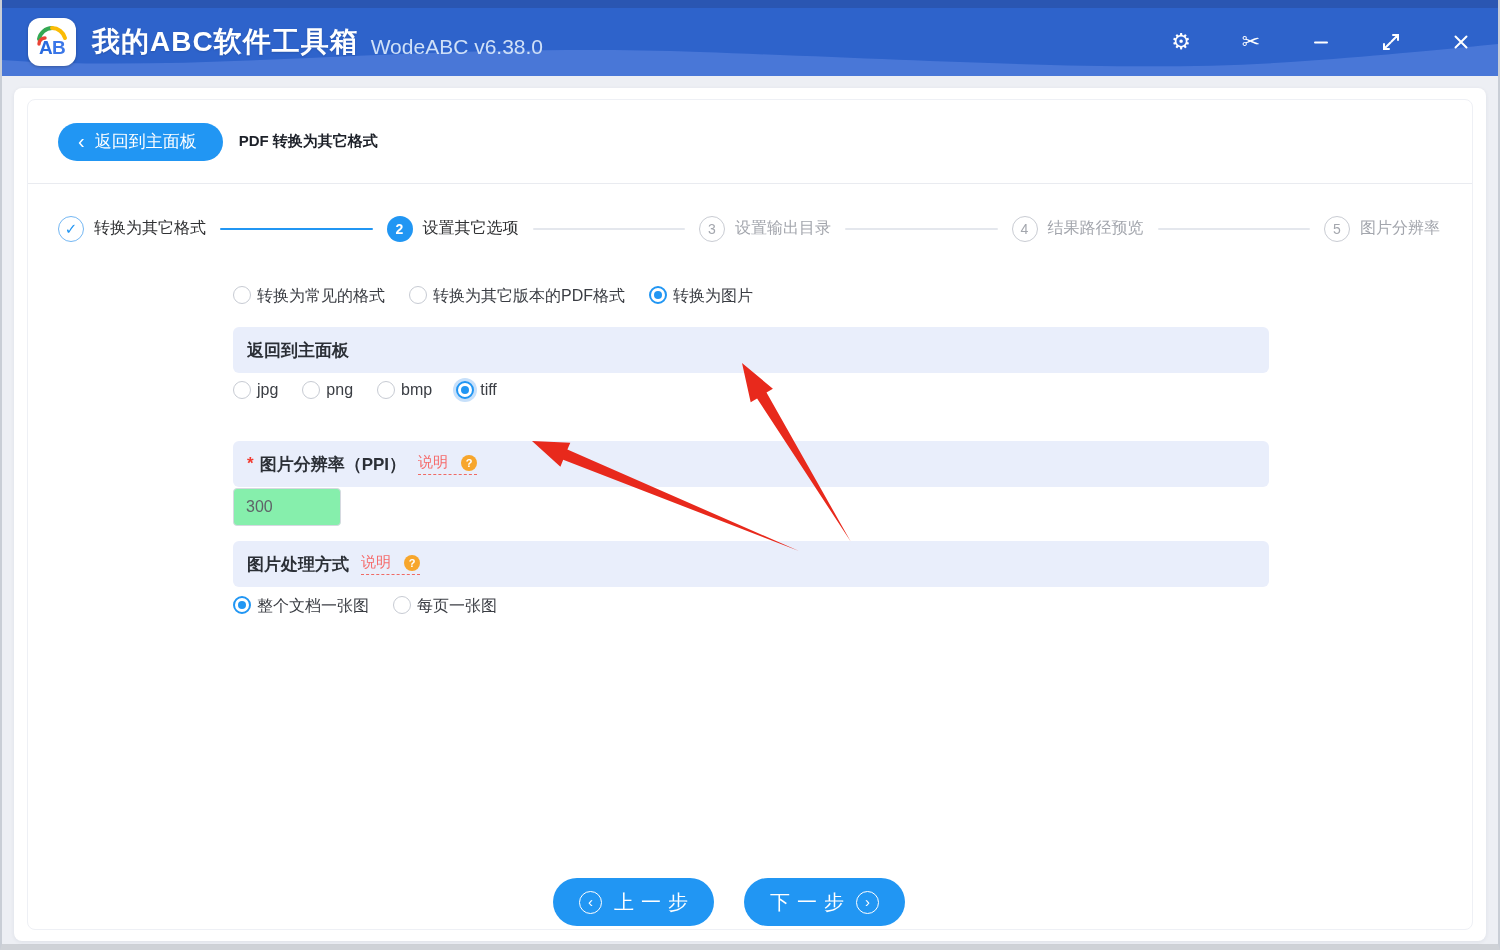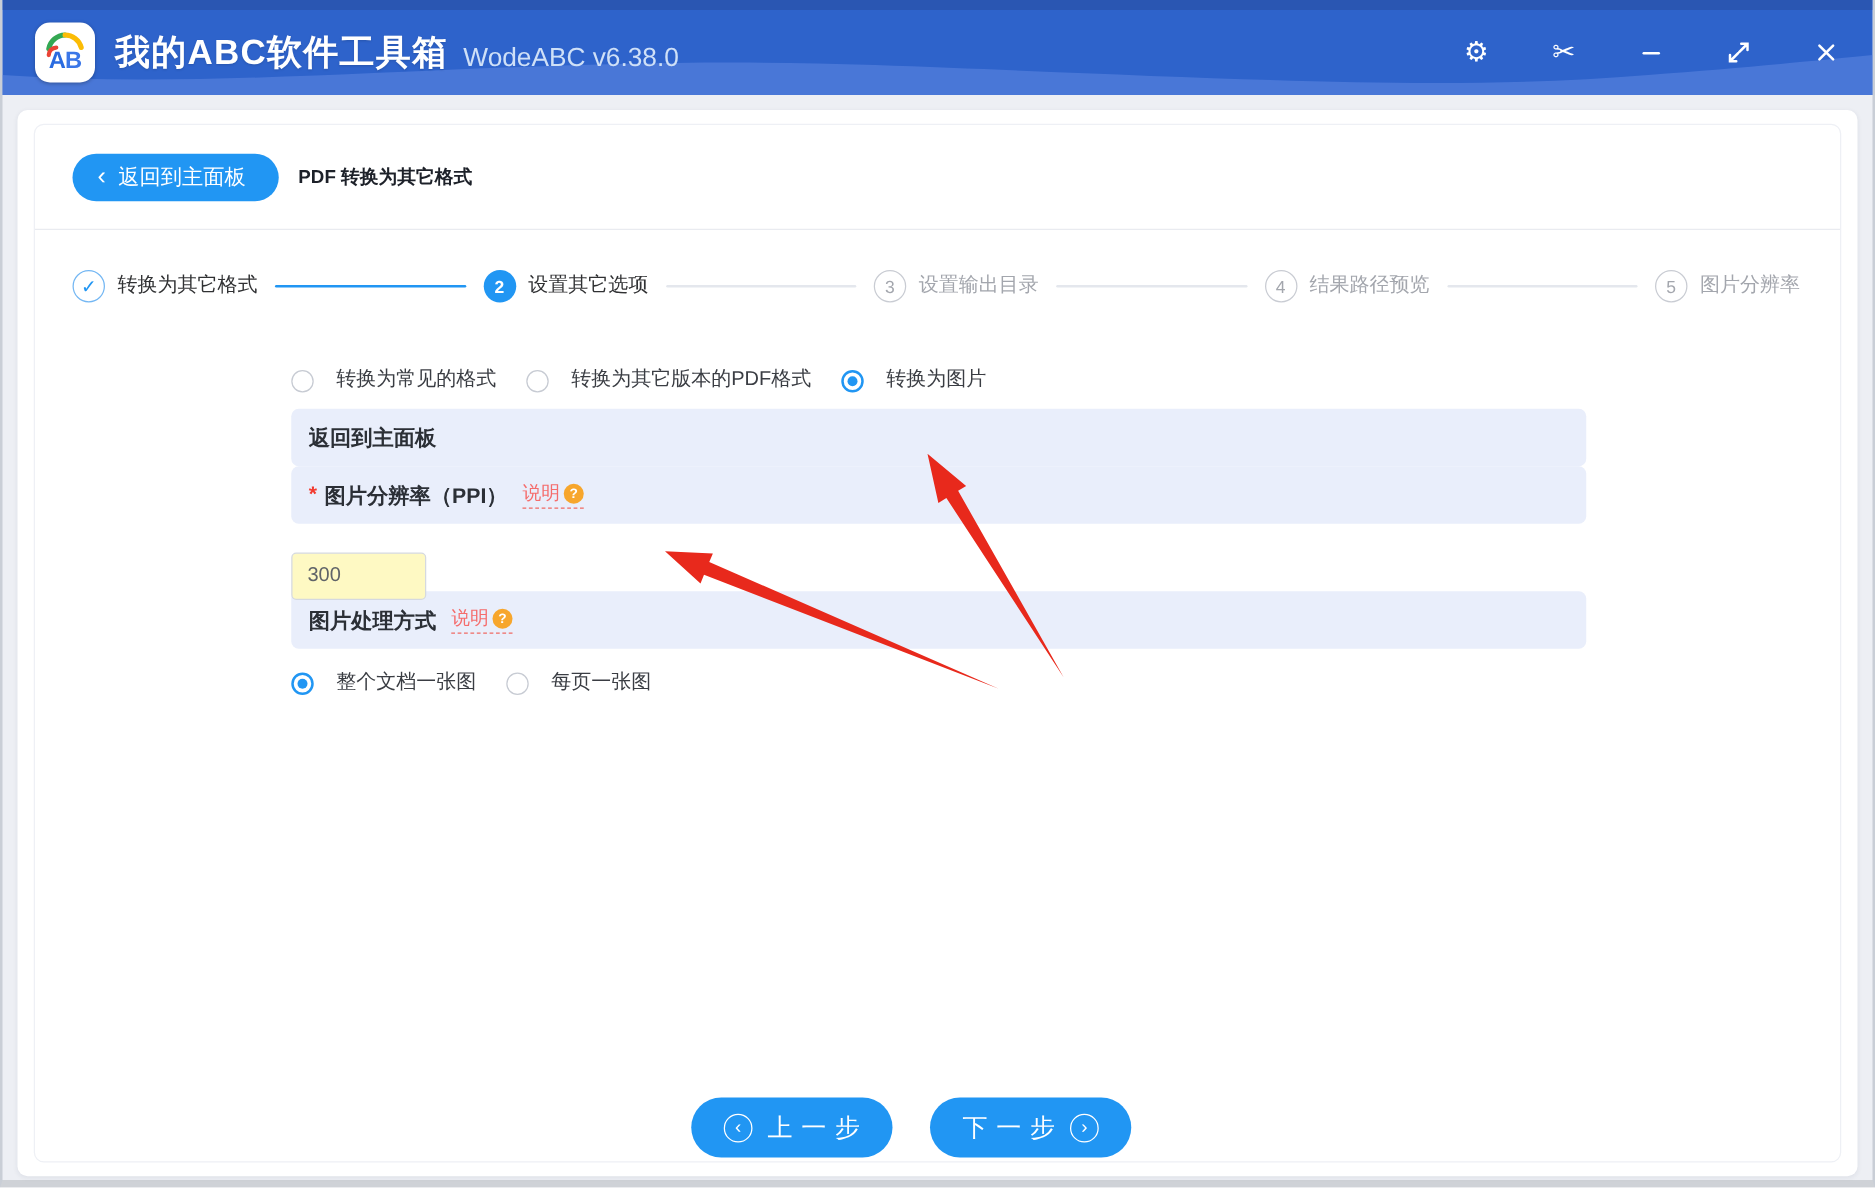--- a/index.html
+++ b/index.html
@@ -42,36 +42,36 @@
   .step-label { font-size:16px; color:#303133; white-space:nowrap; }
   .step.pending .step-label { color:#a3a6ad; }
   .connector { flex:1 1 auto; height:2px; background:#e4e7ed; margin:0 14px; border-radius:1px; }
   .connector.done { background:#2196f3; }
 
   
   .form { margin-left:205px; width:1036px; }
   .section-bar { height:46px; background:#e9eefb; border-radius:6px; display:flex; align-items:center; padding:0 14px; }
   .section-title { font-size:17px; font-weight:700; color:#2b2f36; }
   .required-mark { color:#f23a2f; font-size:17px; font-weight:700; margin-right:6px; }
-  .help-link { font-size:15px; color:#f56c6c; margin-left:12px; border-bottom:1px dashed #f06a64; padding-bottom:2px; cursor:pointer; display:inline-flex; align-items:center; gap:3px; }
+  .help-link { font-size:15px; color:#f56c6c; margin-left:12px; border-bottom:1px dashed #f06a64; padding-bottom:2px; cursor:pointer; display:inline-flex; align-items:center; gap:13px; }
   .help-badge { width:16px; height:16px; border-radius:50%; background:#f7a62c; color:#ffffff; font-size:11px; font-weight:700; display:inline-flex; align-items:center; justify-content:center; }
 
   .opt-row { display:flex; align-items:center; gap:24px; }
   .opt-row.r1 { height:54px; }
   .opt-row.r2 { height:68px; align-items:flex-start; padding-top:8px; }
   .opt-row.r4 { padding-top:9px; }
-  .radio-opt { display:inline-flex; align-items:flex-end; gap:18px; cursor:pointer; height:28px; }
+  .radio-opt { display:inline-flex; align-items:flex-start; gap:6px; cursor:pointer; height:28px; }
   .radio { width:18px; height:18px; border-radius:50%; border:1.5px solid #c7cbd3; background:#ffffff; position:relative; flex:0 0 auto; }
   .radio.checked { border:2px solid #2196f3; }
   .radio.checked::after { content:""; position:absolute; left:50%; top:50%; width:8px; height:8px; margin:-4px 0 0 -4px; border-radius:50%; background:#2196f3; }
   .radio.halo { box-shadow:0 0 0 3px #c7e0fa; }
   .radio-label { font-size:16px; color:#3a3d43; white-space:nowrap; }
 
   .input-row { height:54px; padding-top:1px; }
-  .ppi-input { width:108px; height:38px; border:1px solid #d5d9e0; border-radius:4px; font-size:16px; color:#5f6368; padding:0 12px; font-family:inherit; outline:none; background:#fef9c3;margin-top:22px; }
+  .ppi-input { width:108px; height:38px; border:1px solid #d5d9e0; border-radius:4px; font-size:16px; color:#5f6368; padding:0 12px; font-family:inherit; outline:none; background:#86efac; }
 
   
   .footer-btns { position:absolute; top:778px; left:0; right:0; display:flex; justify-content:center; gap:30px; transform:translateX(-21px); }
   .nav-btn { height:48px; min-width:151px; border:none; background:#2196f3; color:#ffffff; border-radius:24px; font-size:20px; display:inline-flex; align-items:center; justify-content:center; gap:12px; padding:0 26px; cursor:pointer; font-family:inherit; }
   .nav-btn .btn-label { letter-spacing:7px; margin-right:-7px;text-align:center; }
   .circle-chevron { width:23px; height:23px; border:1.5px solid #ffffff; border-radius:50%; display:inline-flex; align-items:center; justify-content:center; font-size:15px; line-height:1; padding-bottom:2px; flex:0 0 auto; }
 
   
   .arrows-overlay { position:absolute; left:0; top:0; width:1500px; height:950px; pointer-events:none; z-index:40; }
 </style>
@@ -171,20 +171,38 @@
             </span>
             <span class="radio-opt">
               <span class="radio checked"></span>
               <span class="radio-label">转换为图片</span>
             </span>
           </div>
 
           <div class="section-bar">
             <span class="section-title">返回到主面板</span>
           </div>
+          <div class="opt-row r2">
+            <span class="radio-opt">
+              <span class="radio"></span>
+              <span class="radio-label">jpg</span>
+            </span>
+            <span class="radio-opt">
+              <span class="radio"></span>
+              <span class="radio-label">png</span>
+            </span>
+            <span class="radio-opt">
+              <span class="radio"></span>
+              <span class="radio-label">bmp</span>
+            </span>
+            <span class="radio-opt">
+              <span class="radio checked halo"></span>
+              <span class="radio-label">tiff</span>
+            </span>
+          </div>
 
           <div class="section-bar">
             <span class="required-mark">*</span>
             <span class="section-title">图片分辨率（PPI）</span>
             <span class="help-link">
               <span>说明</span>
               <span class="help-badge">?</span>
             </span>
           </div>
           <div class="input-row">

